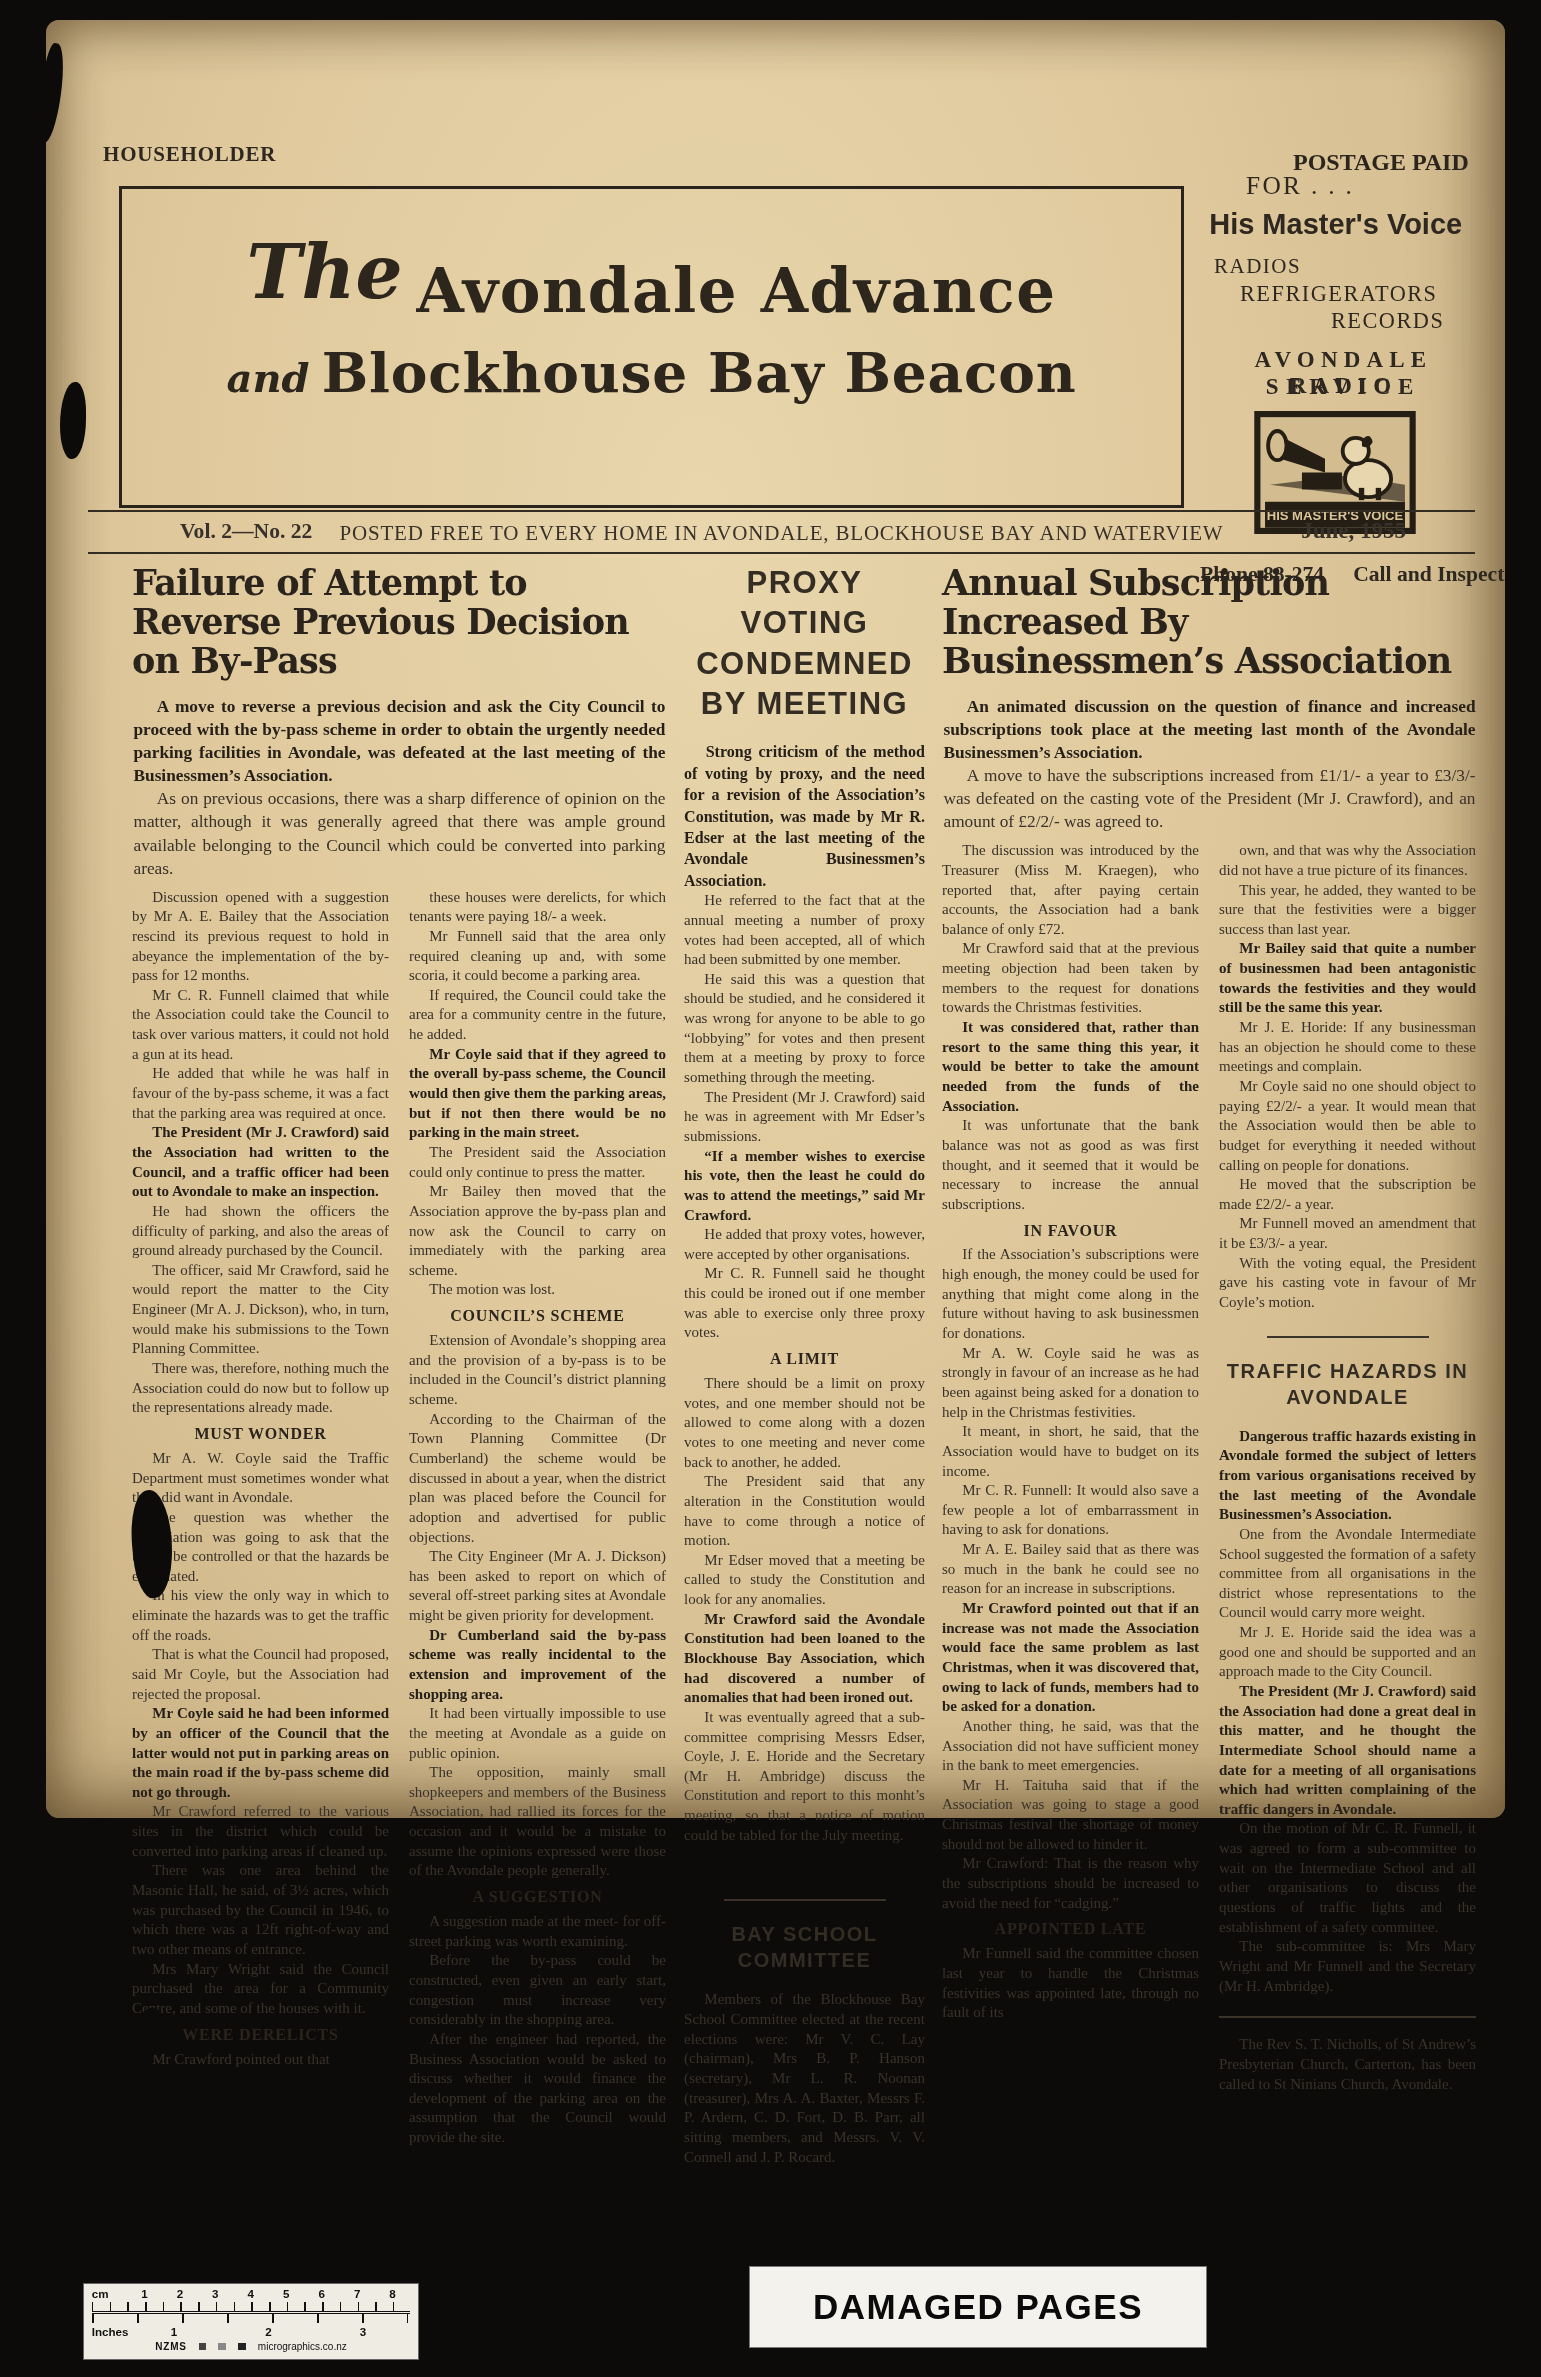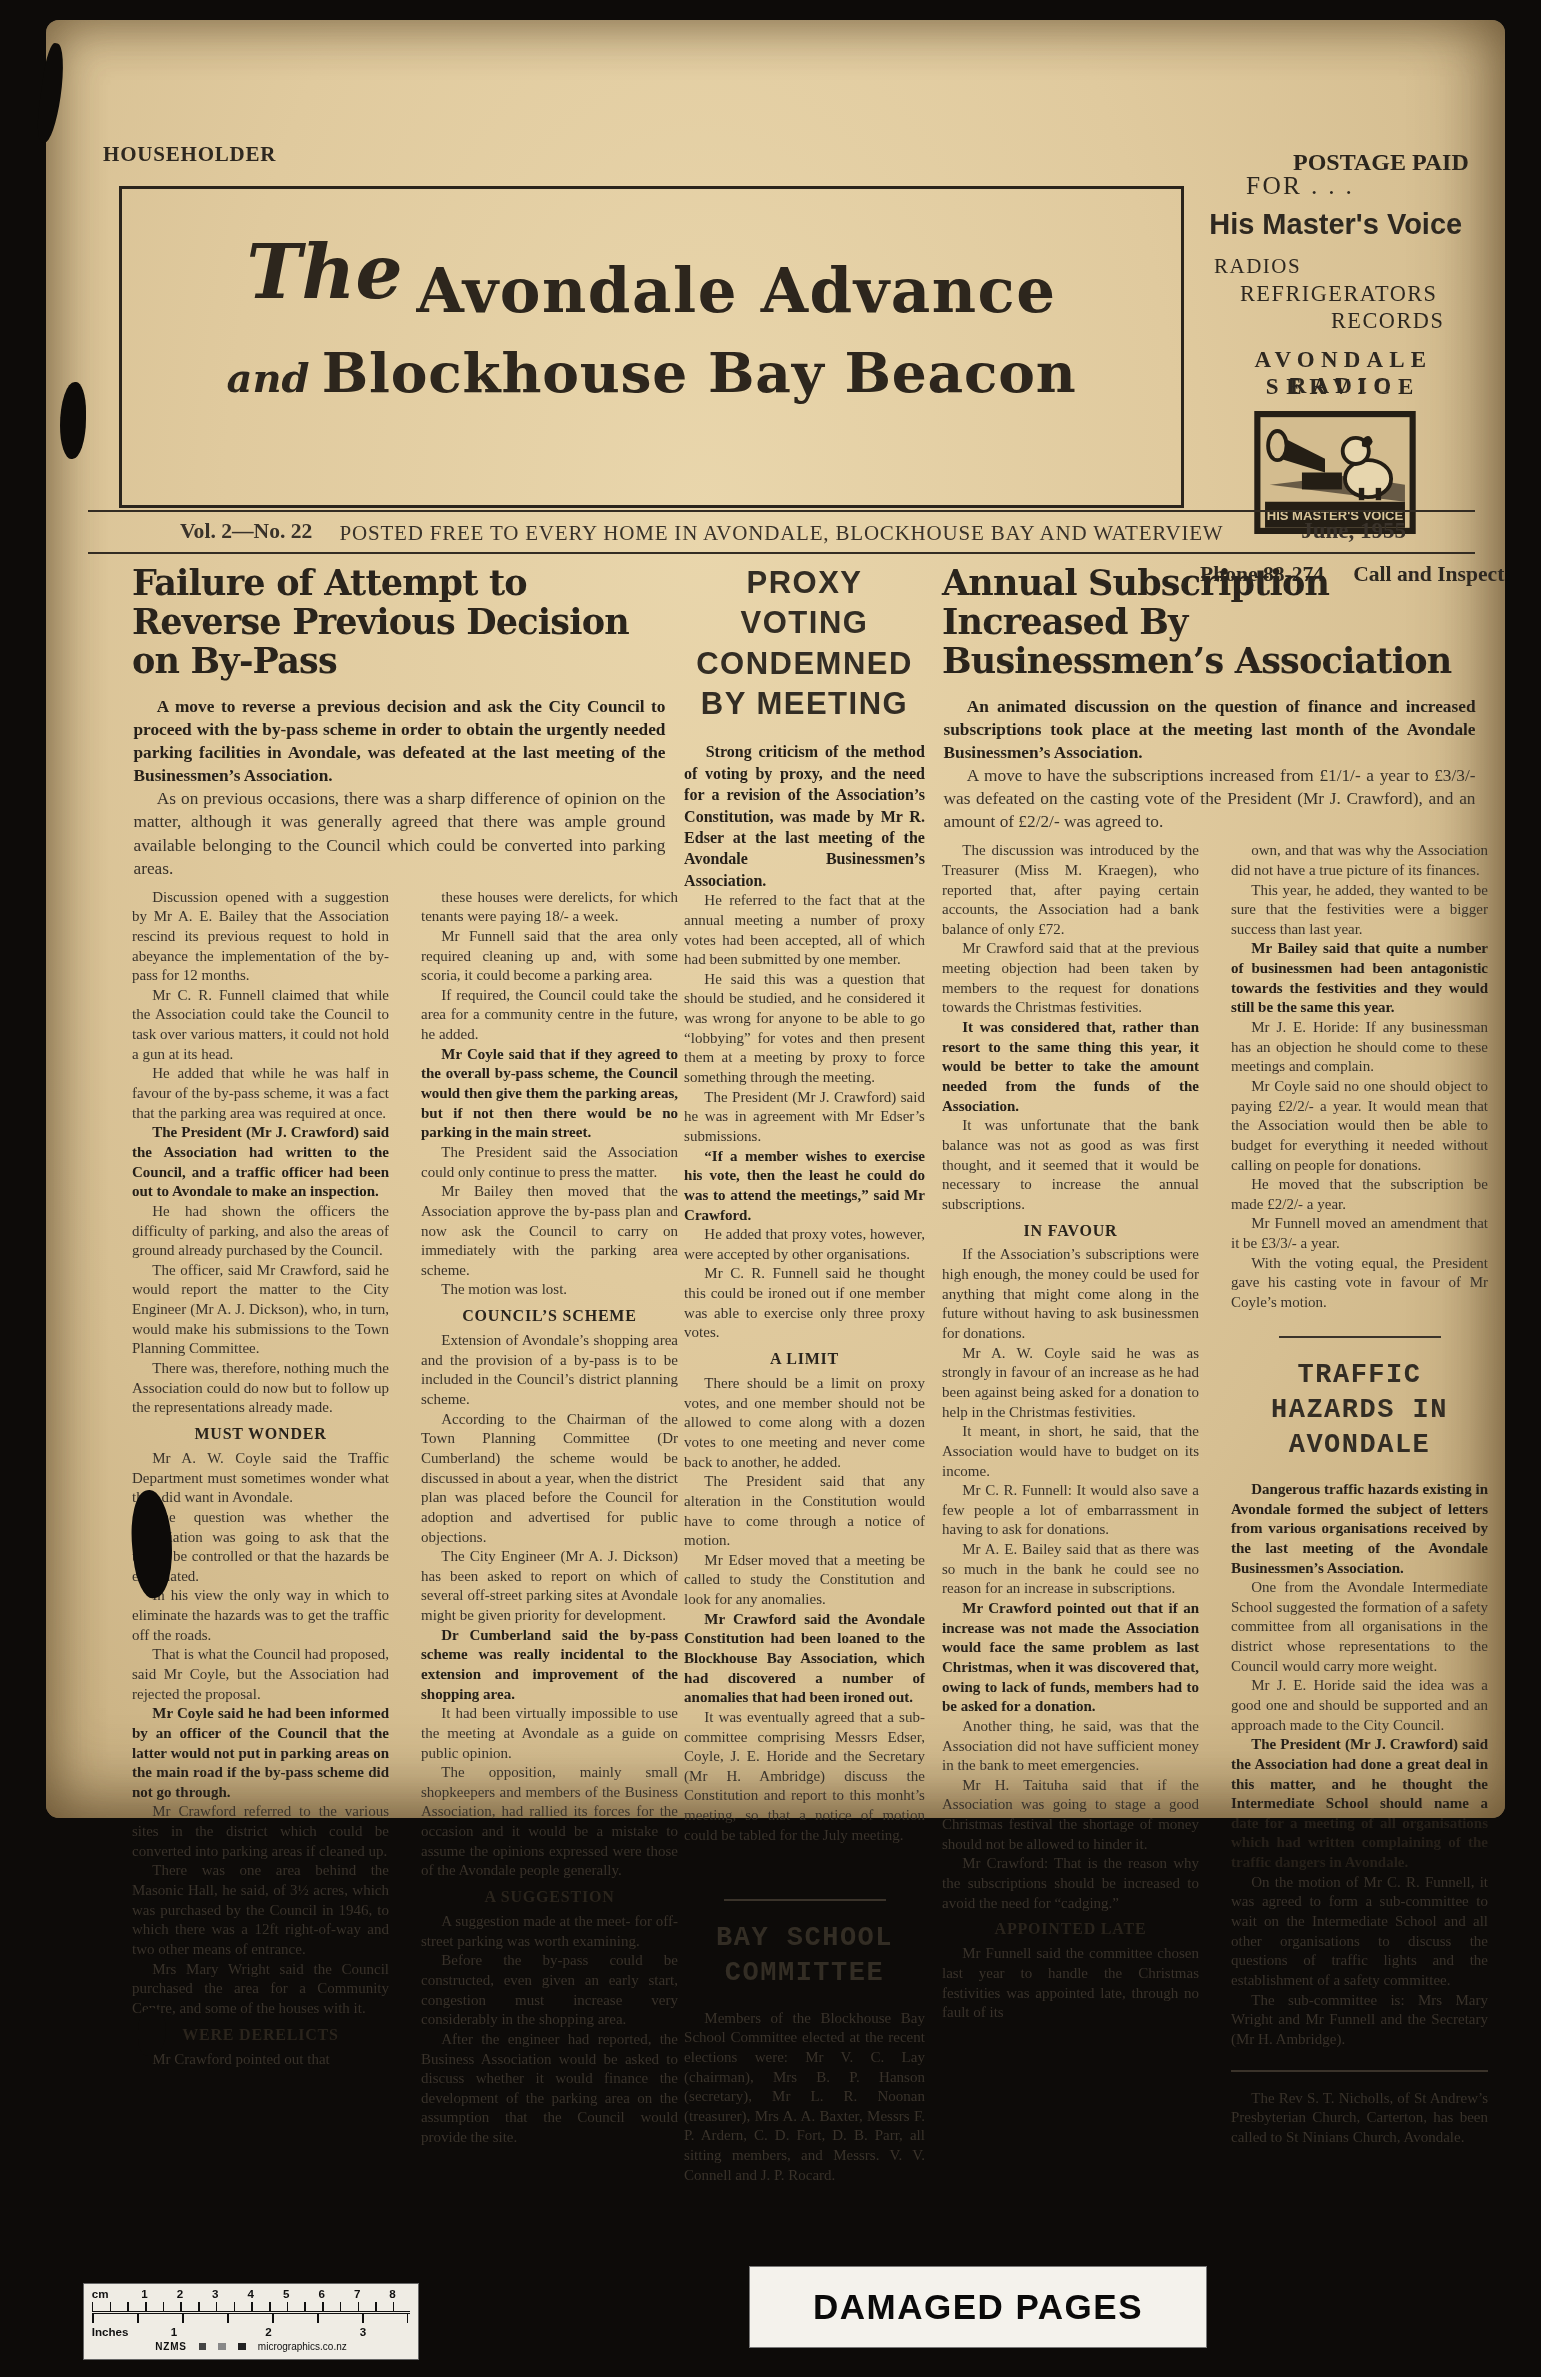--- a/index.html
+++ b/index.html
@@ -39,26 +39,26 @@
   .rule{position:absolute;left:42px;width:1387px;height:0;border-top:2.3px solid #332c23;}
   .dateline{position:absolute;left:42px;top:496px;width:1387px;height:32px;}
   .dl-vol{position:absolute;left:92px;top:3.1px;font-weight:700;font-size:21.6px;}
   .dl-center{position:absolute;left:0;top:4.6px;width:100%;text-align:center;font-size:21px;letter-spacing:0.8px;}
   .dl-date{position:absolute;right:69px;top:1.5px;font-weight:600;font-size:23px;}
 
   
   .main{position:absolute;left:86px;top:543px;width:1344px;display:flex;gap:14px;}
   .article-left,.article-right{width:535px;flex:none;}
   .article-mid{width:247px;flex:none;padding:0 3.1px;box-sizing:border-box;}
-  .cols{display:flex;gap:32px;margin-top:7.7px;}
+  .cols{display:flex;gap:20px;margin-top:7.7px;}
   .col{width:257px;flex:none;}
 
   h1.head-serif{font-family:"DejaVu Serif", serif;font-weight:700;font-size:35px;line-height:1.12;letter-spacing:-0.8px;color:#2a241c;margin:0 0 14px 0;}
   h2.head-sans{font-family:"Liberation Sans", sans-serif;font-weight:700;font-size:31px;line-height:1.3;letter-spacing:1.5px;color:#332d24;text-align:center;margin:0 0 17px 0;}
-  h2.head-sans.small{font-size:27px;margin-top:20px;font-family:Liberation Mono, monospace;}
+  h2.head-sans.small{font-size:20px;margin-top:20px;}
 
   .leadwrap{margin:0 1.5px;}
   .para{margin:0;font-size:15px;line-height:1.31;text-align:justify;text-indent:1.35em;}
   .para.bold{font-weight:700;color:#262019;}
   .para.subhead{text-align:center;text-indent:0;font-weight:700;font-size:16px;letter-spacing:0.8px;margin:6.2px 0 3.9px;color:#2a241c;}
   .para.lead-bold{font-weight:700;font-size:17.3px;line-height:1.34;color:#262019;}
   .para.lead-normal{font-size:17.3px;line-height:1.34;}
   .mid-lead .para{font-size:16px;}
 
   .divider-short{width:162px;border-top:2.3px solid #3a332a;margin:23px auto 20px;}

